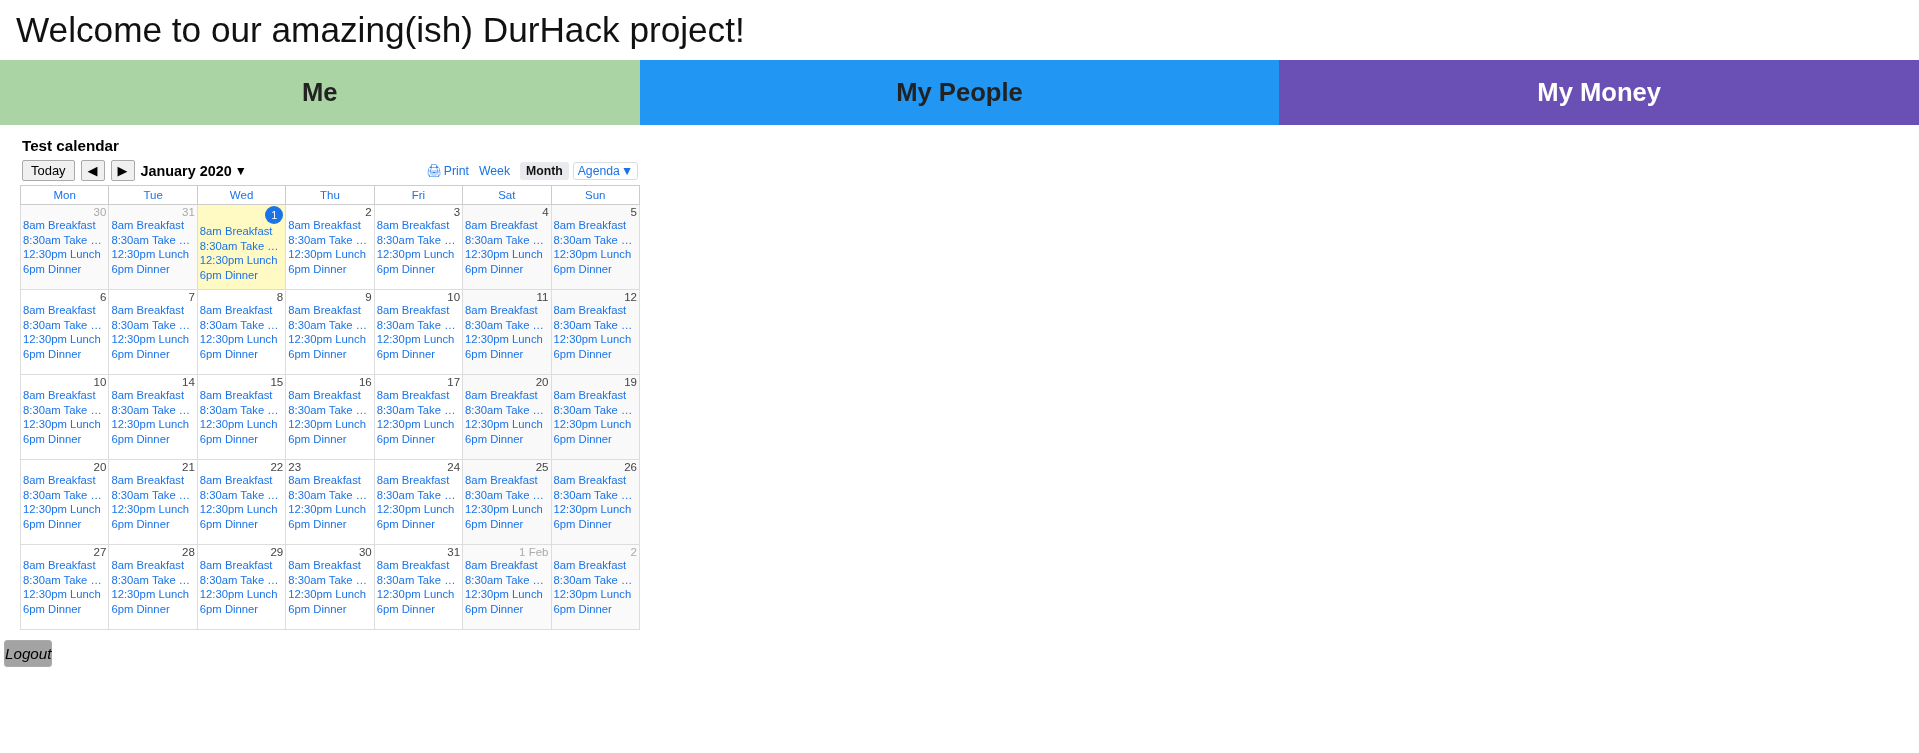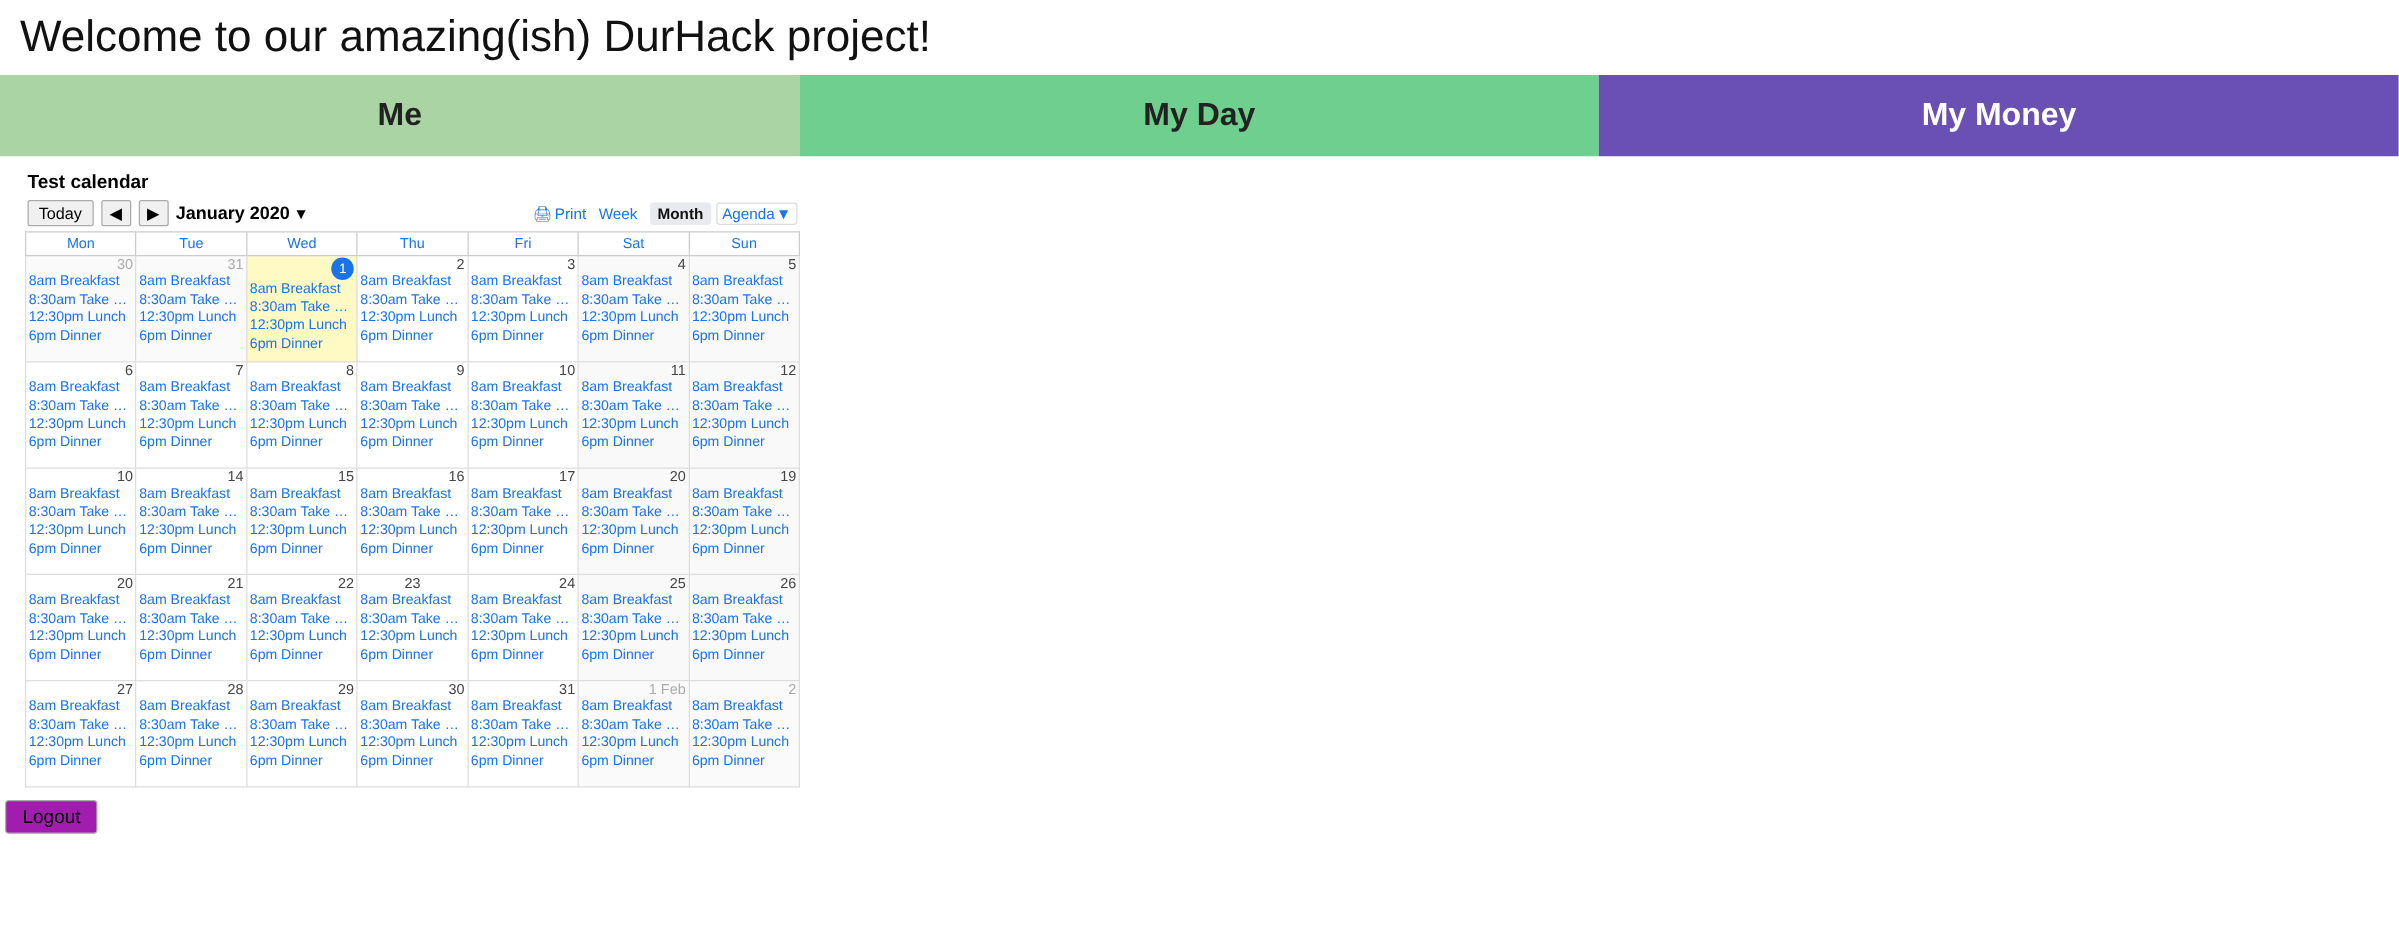--- a/index.html
+++ b/index.html
@@ -202,46 +202,47 @@
       font-size: 1em;
     }
 
     .gcal-text {
       color: #4285f4;
       font-weight: bold;
     }
 
     .logout-btn {
       margin: 10px 4px;
-      padding: 4px 13px;
+      padding: 4px 0;
       font-size: 0.95em;
       border: 1px solid #aaa;
-      background: #a21caf;
+      background: #a3a3a3;
       cursor: pointer;
       border-radius: 3px;
+      font-style: italic;
     }
 
     .weekend-cell {
       background: #f9f9f9;
     }
 
     .prev-month-cell {
       background: #fafafa;
     }
   </style>
 </head>
 <body>
 
 
 
 <h1 class="page-title">Welcome to our amazing(ish) DurHack project!</h1>
 
 <div class="nav-bar">
   <div class="nav-section nav-me">Me</div>
-  <div class="nav-section nav-myday">My Day</div>
+  <div class="nav-section nav-mypeople">My People</div>
   <div class="nav-section nav-mymoney">My Money</div>
 </div>
 
 <div class="calendar-container">
   <div class="calendar-label">Test calendar</div>
 
   <div class="calendar-toolbar">
     <button class="today-btn">Today</button>
     <button class="nav-arrow">◀</button>
     <button class="nav-arrow">▶</button>
@@ -494,21 +495,21 @@
             <div>
               <div style="text-align:right;color:#444">22</div>
             </div>
             <span class="event meal">8am Breakfast</span>
             <span class="event medication">8:30am Take medicati</span>
             <span class="event meal">12:30pm Lunch</span>
             <span class="event meal">6pm Dinner</span>
           </td>
           <td>
             <div>
-              <div style="text-align:center;color:#444">23</div>
+              <div style="text-align:left;color:#444">23</div>
             </div>
             <span class="event meal">8am Breakfast</span>
             <span class="event medication">8:30am Take medicati</span>
             <span class="event meal">12:30pm Lunch</span>
             <span class="event meal">6pm Dinner</span>
           </td>
           <td>
             <div>
               <div style="text-align:right;color:#444">24</div>
             </div>

